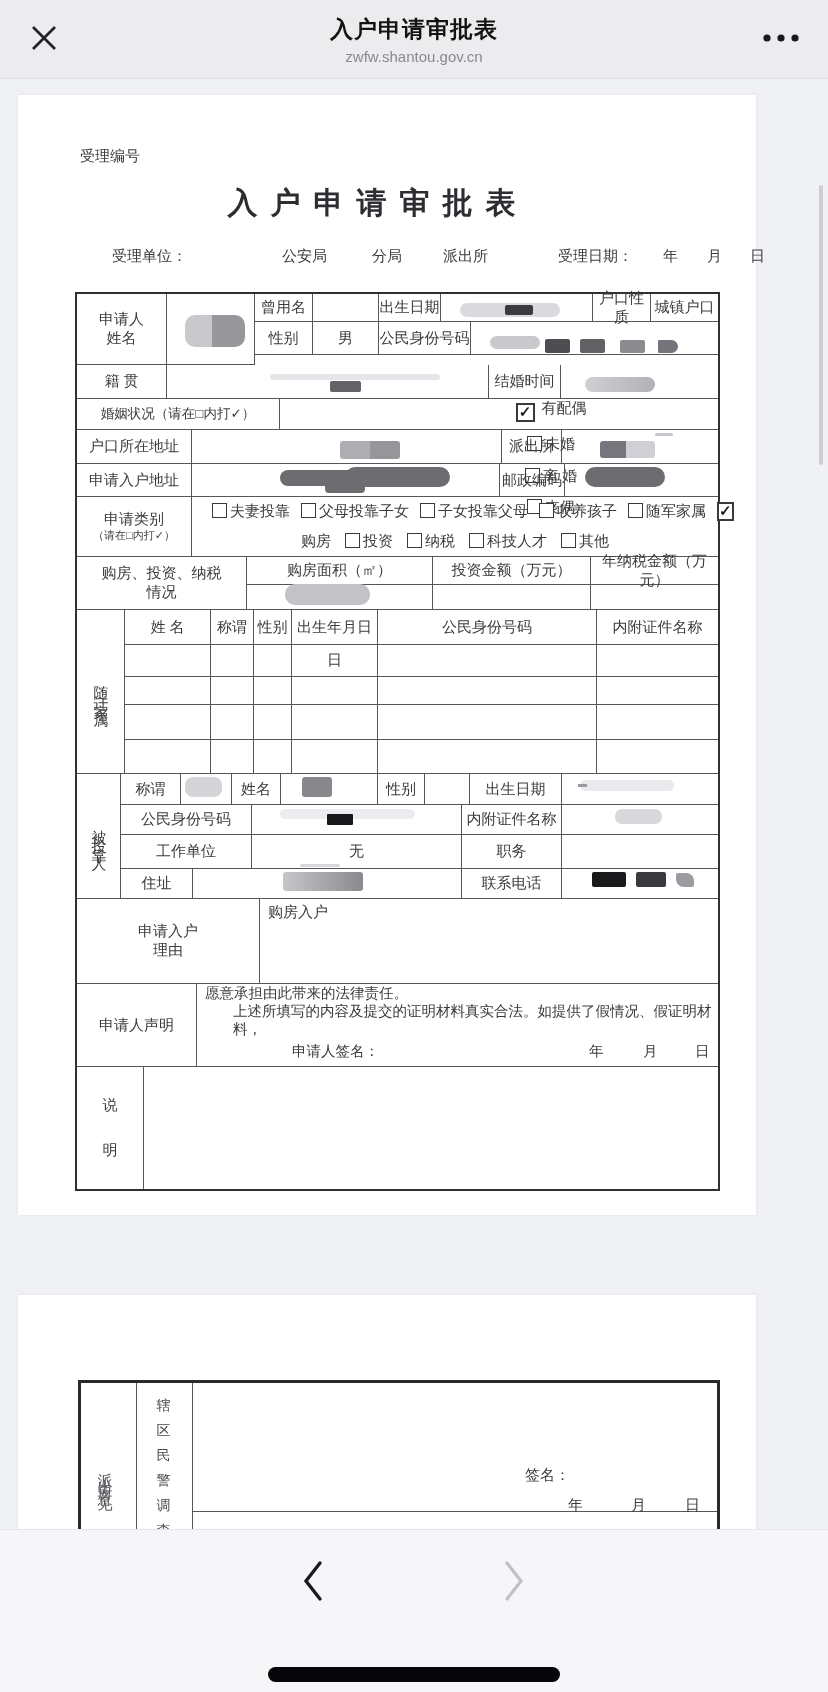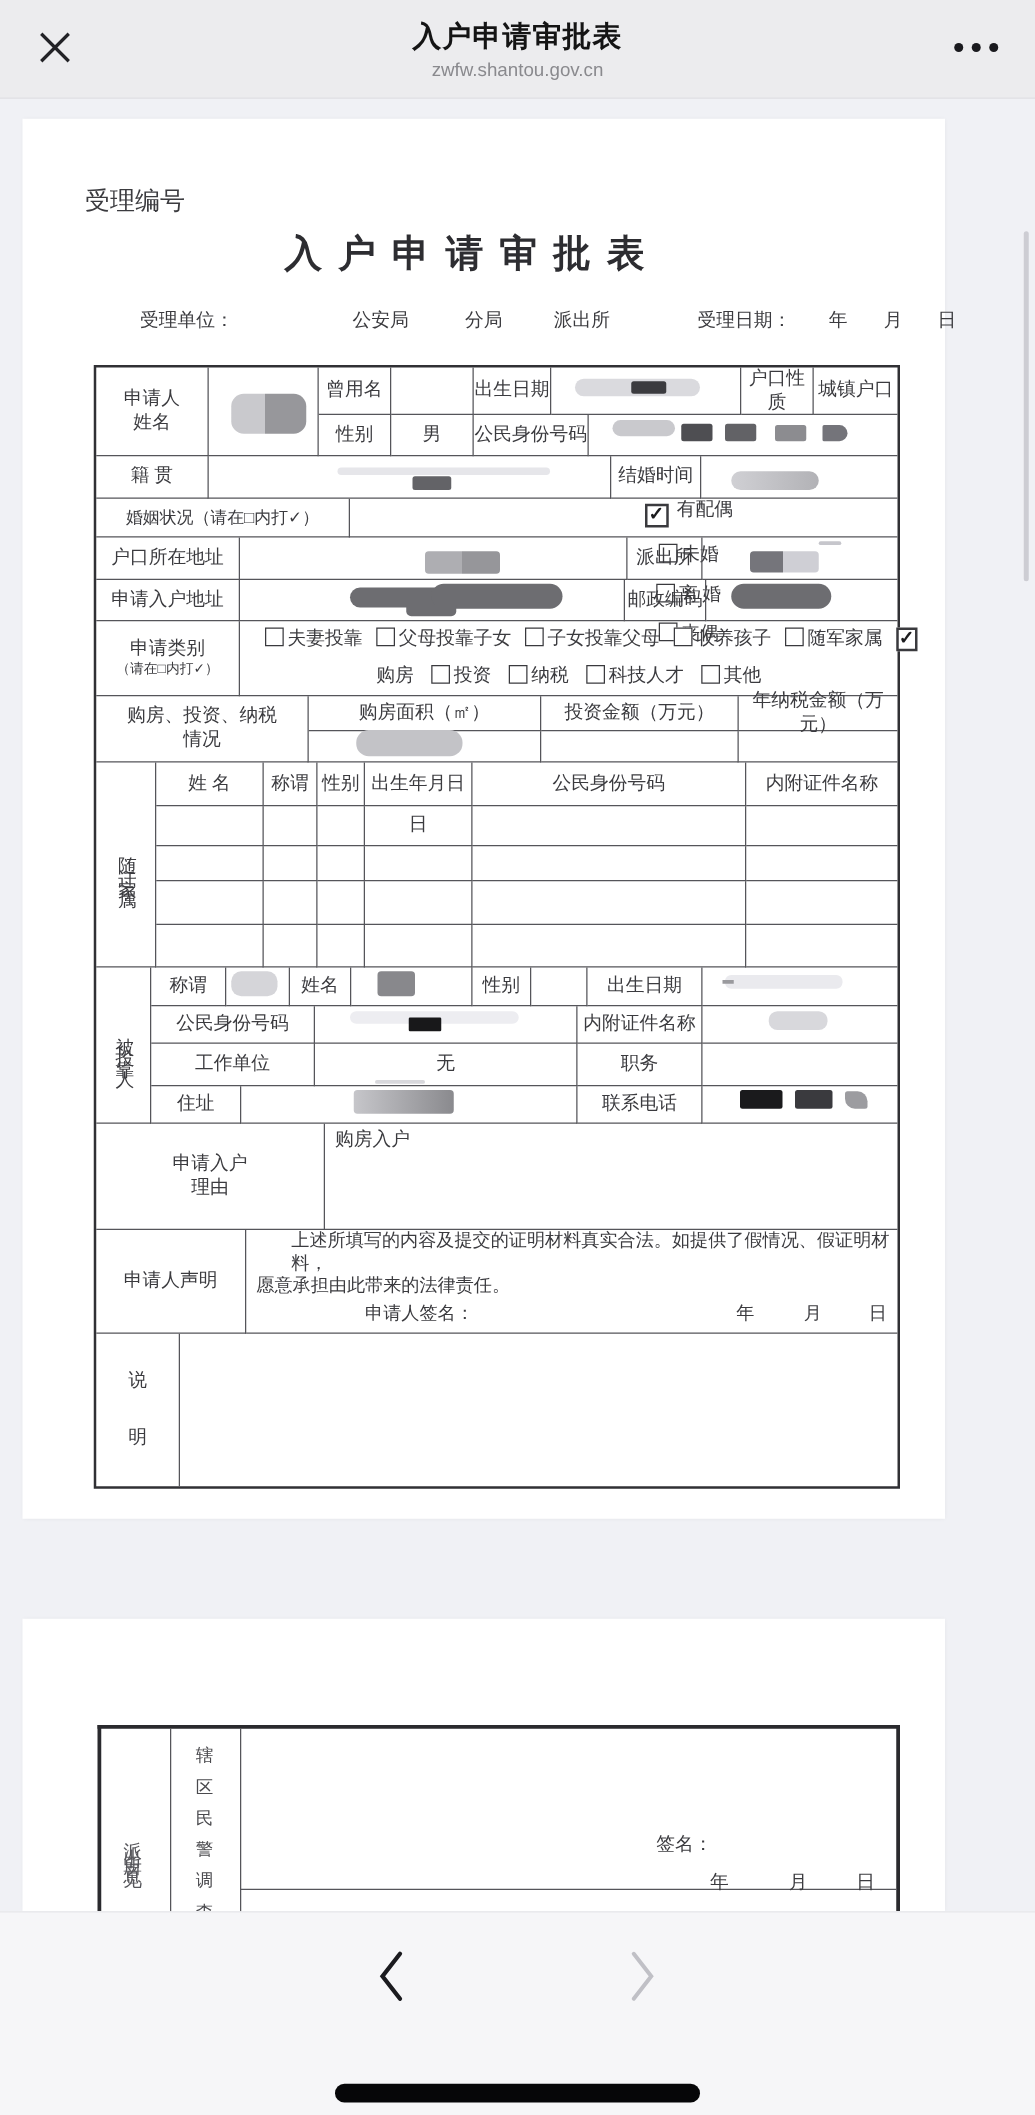--- a/index.html
+++ b/index.html
@@ -12,21 +12,21 @@
   .bar-title{position:absolute;left:0;top:14px;width:828px;text-align:center;
              font-size:23px;font-weight:700;color:#141414;letter-spacing:1px;}
   .bar-url{position:absolute;left:0;top:48px;width:828px;text-align:center;
            font-size:15px;color:#8a8a8e;}
   .more-btn{position:absolute;right:24px;top:22px;width:46px;height:32px;cursor:pointer;}
   
   .paper{position:absolute;background:#ffffff;box-shadow:0 0 4px rgba(0,0,0,0.06);}
   #page1{left:18px;top:95px;width:738px;height:1120px;}
   #page2{left:18px;top:1295px;width:738px;height:234px;}
   .doc{font-family:"Liberation Serif","DejaVu Serif",serif;color:#3b3b3f;}
-  .ref-no{position:absolute;left:50px;top:52px;font-size:20px;}
+  .ref-no{position:absolute;left:62px;top:52px;font-size:15px;}
   .form-title{position:absolute;left:0;top:88px;width:720px;text-align:center;
               font-size:30px;font-weight:700;letter-spacing:13px;color:#2d2d31;}
   .accept-line{position:absolute;left:0;top:152px;width:738px;height:22px;font-size:15px;}
   .accept-line span{position:absolute;white-space:nowrap;margin-left:32px;}
   
   .ftable{position:absolute;left:57px;top:197px;width:641px;border:2px solid #303034;
           box-sizing:content-box;font-size:15px;}
   .row{display:flex;}
   .c{box-sizing:border-box;border-right:1px solid #55555a;border-bottom:1px solid #55555a;
      display:flex;align-items:center;justify-content:center;position:relative;
@@ -107,21 +107,21 @@
 
   <div class="ftable">
 
     <div class="row" style="height:71px">
       <div class="c stack" style="width:90px">
         <span>申请人</span>
           <span>姓名</span>
       </div>
       <div class="c" style="width:88px"></div>
       <div style="flex:1">
-        <div class="row" style="height:38px">
+        <div class="row" style="height:28px">
           <div class="c" style="width:58px">曾用名</div>
           <div class="c" style="width:66px"></div>
           <div class="c" style="width:62px">出生日期</div>
           <div class="c" style="width:152px"></div>
           <div class="c" style="width:58px">户口性质</div>
           <div class="c nr" style="width:67px">城镇户口</div>
         </div>
         <div class="row" style="height:33px">
           <div class="c" style="width:58px">性别</div>
           <div class="c" style="width:66px">男</div>
@@ -289,22 +289,22 @@
       <div class="c stack" style="width:183px">
         <span>申请入户</span>
           <span>理由</span>
       </div>
       <div class="c nr" style="width:458px;align-items:flex-start;justify-content:flex-start;padding:4px 0 0 8px">购房入户</div>
     </div>
 
     <div class="row" style="height:83px">
       <div class="c" style="width:120px">申请人声明</div>
       <div class="c nr stack" style="width:521px;align-items:stretch;justify-content:center;font-size:14.5px">
+        <div style="text-align:left;padding-left:8px">愿意承担由此带来的法律责任。</div>
         <div style="text-align:left;padding-left:36px">上述所填写的内容及提交的证明材料真实合法。如提供了假情况、假证明材料，</div>
-        <div style="text-align:left;padding-left:8px">愿意承担由此带来的法律责任。</div>
         <div style="position:relative;height:26px;margin-top:4px">
           <span style="position:absolute;left:95px">申请人签名：</span>
           <span style="position:absolute;left:392px">年</span>
           <span style="position:absolute;left:446px">月</span>
           <span style="position:absolute;left:498px">日</span>
         </div>
       </div>
     </div>
 
     <div class="row" style="height:122px">

